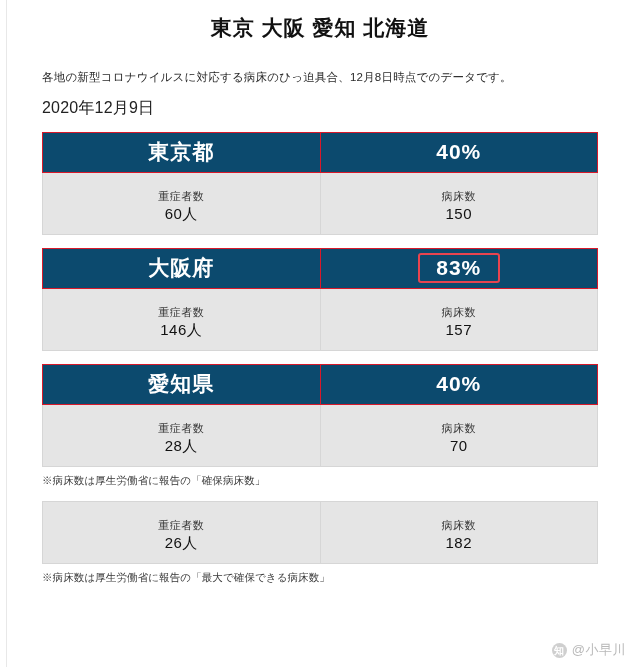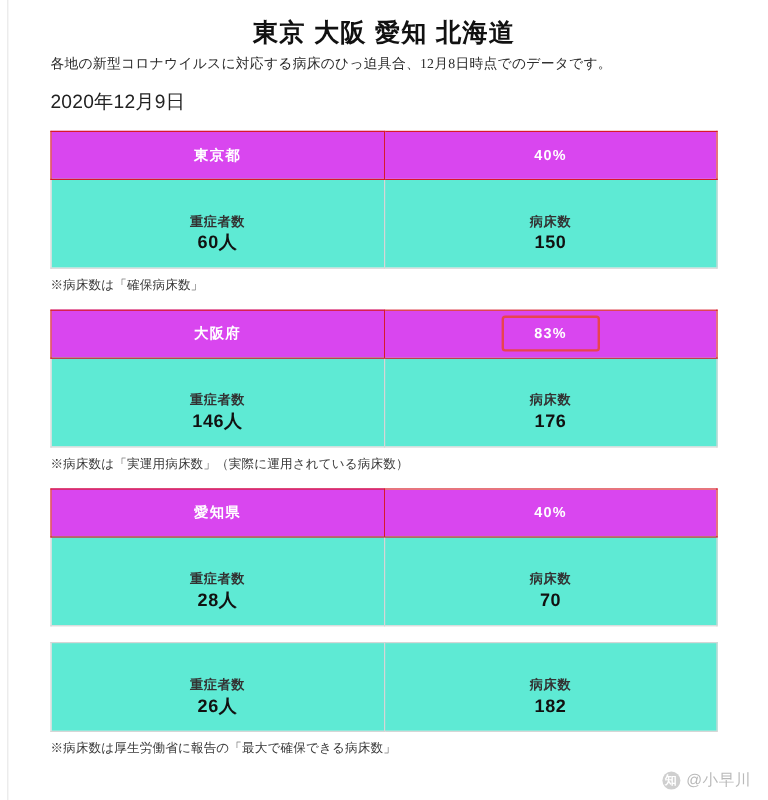--- a/index.html
+++ b/index.html
@@ -37,26 +37,25 @@
     text-align: center;
   }
   .title-line {
     font-size: 21px;
     font-weight: bold;
     letter-spacing: 1px;
     line-height: 1.55;
     color: #111;
   }
   .lead {
-    margin-top: 0;
+    margin-top: 23px;
     font-size: 11.5px;
     line-height: 1.6;
     color: #2b2b2b;
     letter-spacing: 0.2px;
-    font-family: Liberation Serif, serif;
   }
   .date {
     margin-top: 12px;
     font-size: 16px;
     color: #222;
     letter-spacing: 0.2px;
   }
   .block {
     margin-top: 13px;
   }
@@ -64,39 +63,38 @@
     width: 100%;
     border-collapse: collapse;
     table-layout: fixed;
   }
   table.region td {
     border: 1px solid #d6d6d6;
     text-align: center;
     vertical-align: middle;
   }
   tr.head td {
-    background: #d946ef;
+    background: #0c4a6e;
     color: #ffffff;
     border-color: #d8192a;
     height: 37px;
-    font-size: 12px;
+    font-size: 21px;
     font-weight: bold;
     letter-spacing: 1px;
   }
   tr.head td.pct {
     position: relative;
   }
   tr.head td.divider-left {
     border-left: 1px solid #ffffff;
   }
   td.label-cell {
     height: 52px;
-    padding-top: 20px;
-    background: #5eead4;
-    font-weight: bold;
+    padding-top: 8px;
+    background: #e5e5e5;
   }
   .sub-label {
     font-size: 11px;
     color: #333;
     line-height: 1.35;
     letter-spacing: 0.5px;
   }
   .value {
     font-size: 15px;
     color: #111;
@@ -178,46 +176,44 @@
           <div class="sub-label">重症者数</div>
           <div class="value">60人</div>
         </td>
         <td class="label-cell">
           <div class="sub-label">病床数</div>
           <div class="value">150</div>
         </td>
       </tr>
     </tbody>
       </table>
-    <div class="note">※病床数は「確保病床数」</div>
   </div>
 
   <div class="block">
     <table class="region">
       <tbody>
           <tr class="head">
         <td>大阪府</td>
         <td class="pct divider-left">
           <span class="highlight-box"></span>
           <span class="pct-text">83%</span>
         </td>
       </tr>
       <tr>
         <td class="label-cell">
           <div class="sub-label">重症者数</div>
           <div class="value">146人</div>
         </td>
         <td class="label-cell">
           <div class="sub-label">病床数</div>
-          <div class="value">176</div>
-        </td>
-      </tr>
-    </tbody>
-      </table>
-    <div class="note">※病床数は「実運用病床数」（実際に運用されている病床数）</div>
+          <div class="value">157</div>
+        </td>
+      </tr>
+    </tbody>
+      </table>
   </div>
 
   <div class="block">
     <table class="region">
       <tbody>
           <tr class="head">
         <td>愛知県</td>
         <td class="pct divider-left">
           <span class="pct-text">40%</span>
         </td>
@@ -227,20 +223,21 @@
           <div class="sub-label">重症者数</div>
           <div class="value">28人</div>
         </td>
         <td class="label-cell">
           <div class="sub-label">病床数</div>
           <div class="value">70</div>
         </td>
       </tr>
     </tbody>
       </table>
+    <div class="note">※病床数は厚生労働省に報告の「確保病床数」</div>
   </div>
 
   <div class="block">
     <table class="region">
       <tbody>
       <tr>
         <td class="label-cell">
           <div class="sub-label">重症者数</div>
           <div class="value">26人</div>
         </td>

